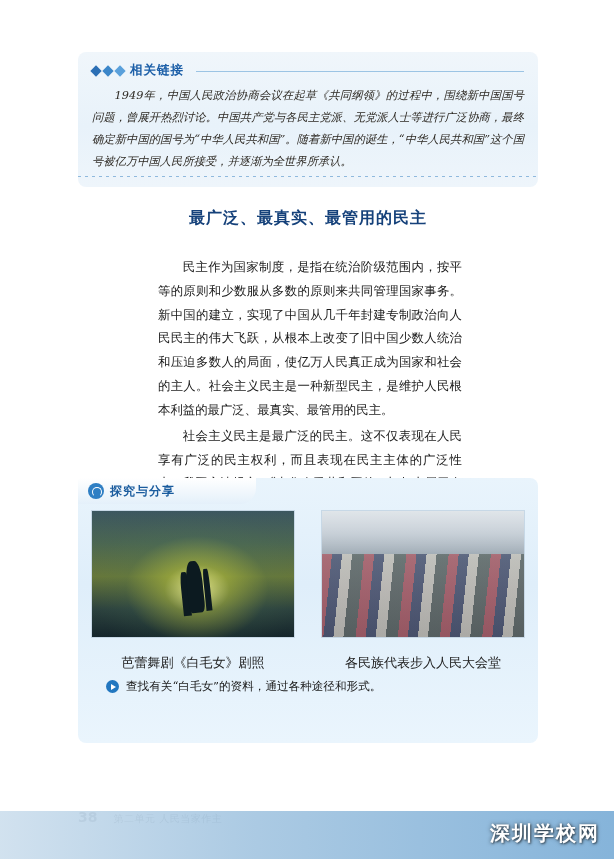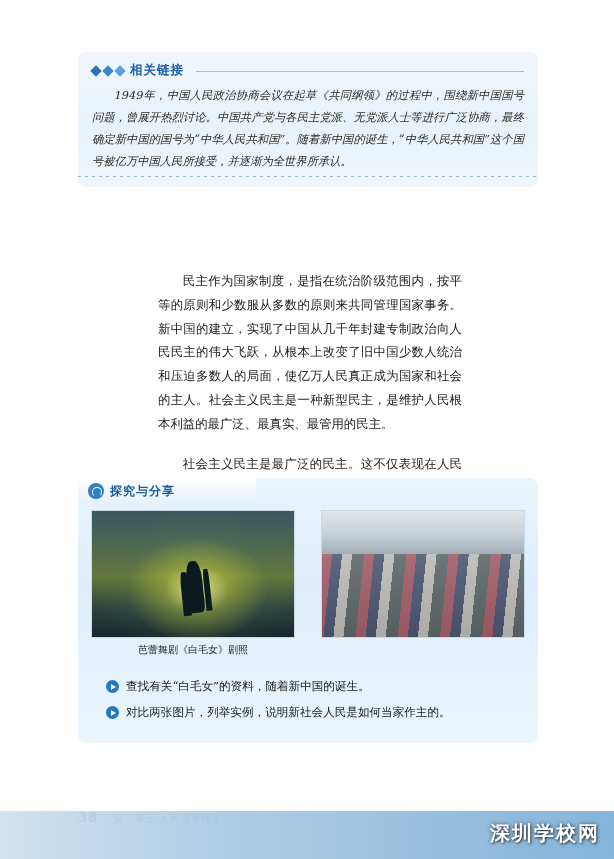--- a/index.html
+++ b/index.html
@@ -88,21 +88,21 @@
     letter-spacing: 1px;
   }
 
   
   .body-text {
     position: absolute;
     left: 158px; top: 253px;
     width: 304px;
   }
   .body-text p {
-    margin: 16px 0 1px 0;
+    margin: 2px 0 1px 0;
     font-family: "DejaVu Serif", "Liberation Serif", serif;
     font-size: 12.4px;
     line-height: 1.92;
     color: #1a1a1a;
     text-align: justify;
     text-indent: 2em;
   }
 
   
   .explore-box {
@@ -190,24 +190,24 @@
       repeating-linear-gradient(96deg, rgba(180,60,70,0.55) 0 10px, rgba(30,40,80,0.5) 10px 20px, rgba(230,220,200,0.5) 20px 30px, rgba(60,70,60,0.5) 30px 42px);
   }
   .photo-right::after {
     content: "";
     position: absolute;
     left: 0; top: 0;
     width: 100%; height: 36%;
     background: linear-gradient(180deg, rgba(255,255,255,0.35), rgba(255,255,255,0));
   }
   .caption {
-    margin-top: 5px;
+    margin-top: 16px;
     text-align: center;
     font-family: "DejaVu Serif", "Liberation Serif", serif;
-    font-size: 10px;
+    font-size: 13px;
     color: #222;
   }
 
   .bullets {
     position: absolute;
     left: 28px; top: 200px;
     width: 420px;
   }
   .bullet {
     display: flex;
@@ -290,50 +290,48 @@
           <span class="dia d2"></span>
           <span class="dia d3"></span>
       </span>
       <span class="related-title">相关链接</span>
       <span class="related-rule"></span>
     </div>
     <div class="related-body">1949年，中国人民政治协商会议在起草《共同纲领》的过程中，围绕新中国国号问题，曾展开热烈讨论。中国共产党与各民主党派、无党派人士等进行广泛协商，最终确定新中国的国号为“中华人民共和国”。随着新中国的诞生，“中华人民共和国”这个国号被亿万中国人民所接受，并逐渐为全世界所承认。</div>
   </div>
   <div class="related-dots"></div>
 
+  <div class="main-heading">最广泛、最真实、最管用的民主</div>
 
   <div class="body-text">
     <p>民主作为国家制度，是指在统治阶级范围内，按平等的原则和少数服从多数的原则来共同管理国家事务。新中国的建立，实现了中国从几千年封建专制政治向人民民主的伟大飞跃，从根本上改变了旧中国少数人统治和压迫多数人的局面，使亿万人民真正成为国家和社会的主人。社会主义民主是一种新型民主，是维护人民根本利益的最广泛、最真实、最管用的民主。</p>
     <p>社会主义民主是最广泛的民主。这不仅表现在人民享有广泛的民主权利，而且表现在民主主体的广泛性上。我国宪法规定：“中华人民共和国的一切权力属于人民。”“人民依照法律规定，通过各种途径和形式，管理国家事务，管理经济和文化事业，管理社会事务。”</p>
   </div>
 
   <div class="explore-box">
     <div class="explore-head">
       <span class="explore-icon"></span>
       <span class="explore-title">探究与分享</span>
     </div>
 
     <div class="photos">
       <div class="photo-wrap">
         <div class="photo photo-left"></div>
         <div class="caption">芭蕾舞剧《白毛女》剧照</div>
       </div>
       <div class="photo-wrap">
         <div class="photo photo-right"></div>
+        <div class="caption">各民族代表步入人民大会堂</div>
       </div>
     </div>
 
     <div class="bullets">
       <div class="bullet">
         <span class="bullet-icon"></span>
-        <span class="bullet-text">查找有关“白毛女”的资料，随着新中国的诞生。</span>
-      </div>
-      <div class="bullet">
-        <span class="bullet-icon"></span>
-        <span class="bullet-text">对比两张图片，列举实例，说明新社会人民是如何当家作主的。</span>
+        <span class="bullet-text">查找有关“白毛女”的资料，通过各种途径和形式。</span>
       </div>
     </div>
   </div>
 
   <div class="footer">
     <span class="page-number">38</span>
     <span class="footer-unit">第二单元  人民当家作主</span>
   </div>
 
   <div class="bottom-band"></div>

